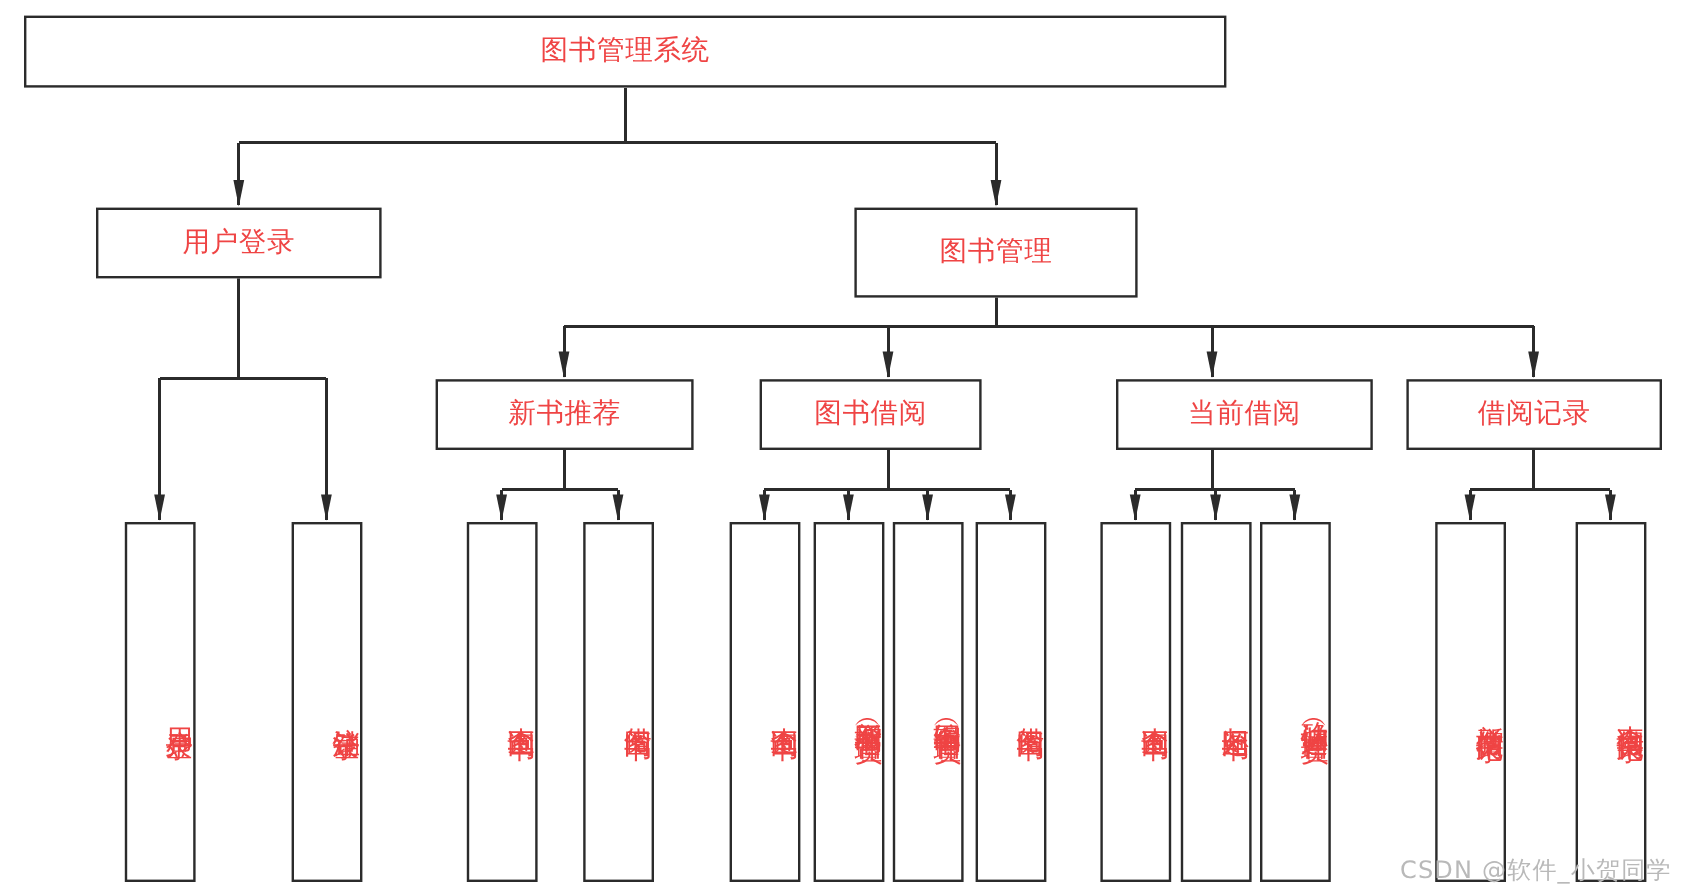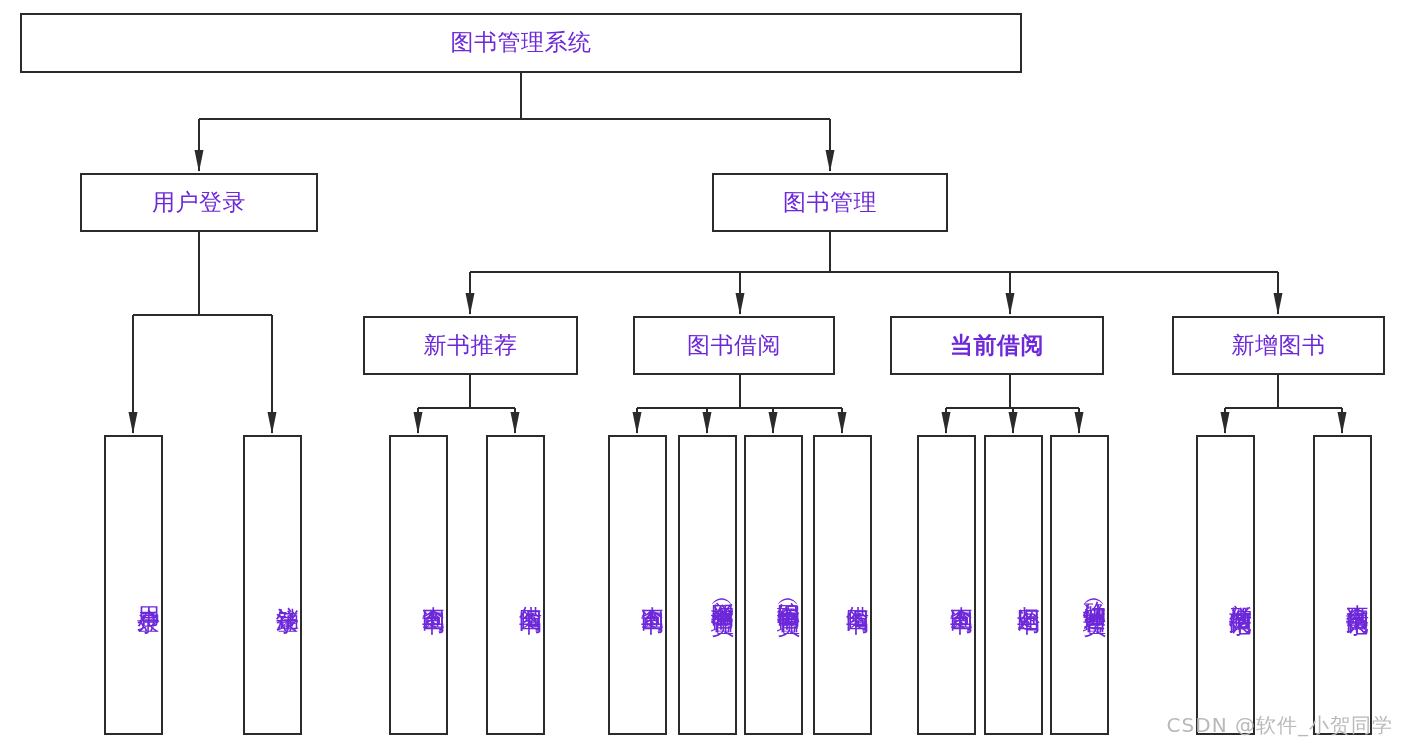--- a/index.html
+++ b/index.html
@@ -25,21 +25,21 @@
     height: 747px;
   }
   .node {
     position: absolute;
     box-sizing: border-box;
     border: 2px solid #2b2b2b;
     background: #ffffff;
     display: flex;
     align-items: center;
     justify-content: center;
-    color: #6d28d9;
+    color: #ef4444;
     z-index: 2;
   }
   .node-h {
     font-size: 23px;
     line-height: 1.1;
     letter-spacing: 0.5px;
     white-space: nowrap;
   }
   .node-v {
     font-size: 23px;
@@ -125,34 +125,34 @@
       <line x1="1342" y1="408" x2="1342" y2="433" stroke="#2b2b2b" stroke-width="2.5" shape-rendering="crispEdges"></line>
       <polygon points="1337.5,412 1346.5,412 1342,434" fill="#2b2b2b"></polygon>
     </svg>
   <div id="nodes-layer">
       <div class="node node-h" style="left: 20px; top: 13px; width: 1002px; height: 60px;">
         <span class="htext">图书管理系统</span>
       </div>
       <div class="node node-h" style="left: 80px; top: 173px; width: 238px; height: 59px;">
         <span class="htext">用户登录</span>
       </div>
-      <div class="node node-h" style="left: 712px; top: 173px; width: 236px; height: 59px;">
+      <div class="node node-h" style="left: 712px; top: 173px; width: 236px; height: 75px;">
         <span class="htext">图书管理</span>
       </div>
       <div class="node node-h" style="left: 363px; top: 316px; width: 215px; height: 59px; align-items: center;">
         <span class="htext">新书推荐</span>
       </div>
-      <div class="node node-h" style="left: 633px; top: 316px; width: 202px; height: 59px;">
+      <div class="node node-h" style="left: 633px; top: 316px; width: 185px; height: 59px;">
         <span class="htext">图书借阅</span>
       </div>
-      <div class="node node-h" style="left: 890px; top: 316px; width: 214px; height: 59px; font-weight: bold;">
+      <div class="node node-h" style="left: 930px; top: 316px; width: 214px; height: 59px;">
         <span class="htext">当前借阅</span>
       </div>
       <div class="node node-h" style="left: 1172px; top: 316px; width: 213px; height: 59px;">
-        <span class="htext">新增图书</span>
+        <span class="htext">借阅记录</span>
       </div>
       <div class="node node-v" style="left: 104px; top: 435px; width: 59px; height: 300px;">
         <span class="vtext">用户登录</span>
       </div>
       <div class="node node-v" style="left: 243px; top: 435px; width: 59px; height: 300px;">
         <span class="vtext">注销登录</span>
       </div>
       <div class="node node-v" style="left: 389px; top: 435px; width: 59px; height: 300px;">
         <span class="vtext">查询图书</span>
       </div>

